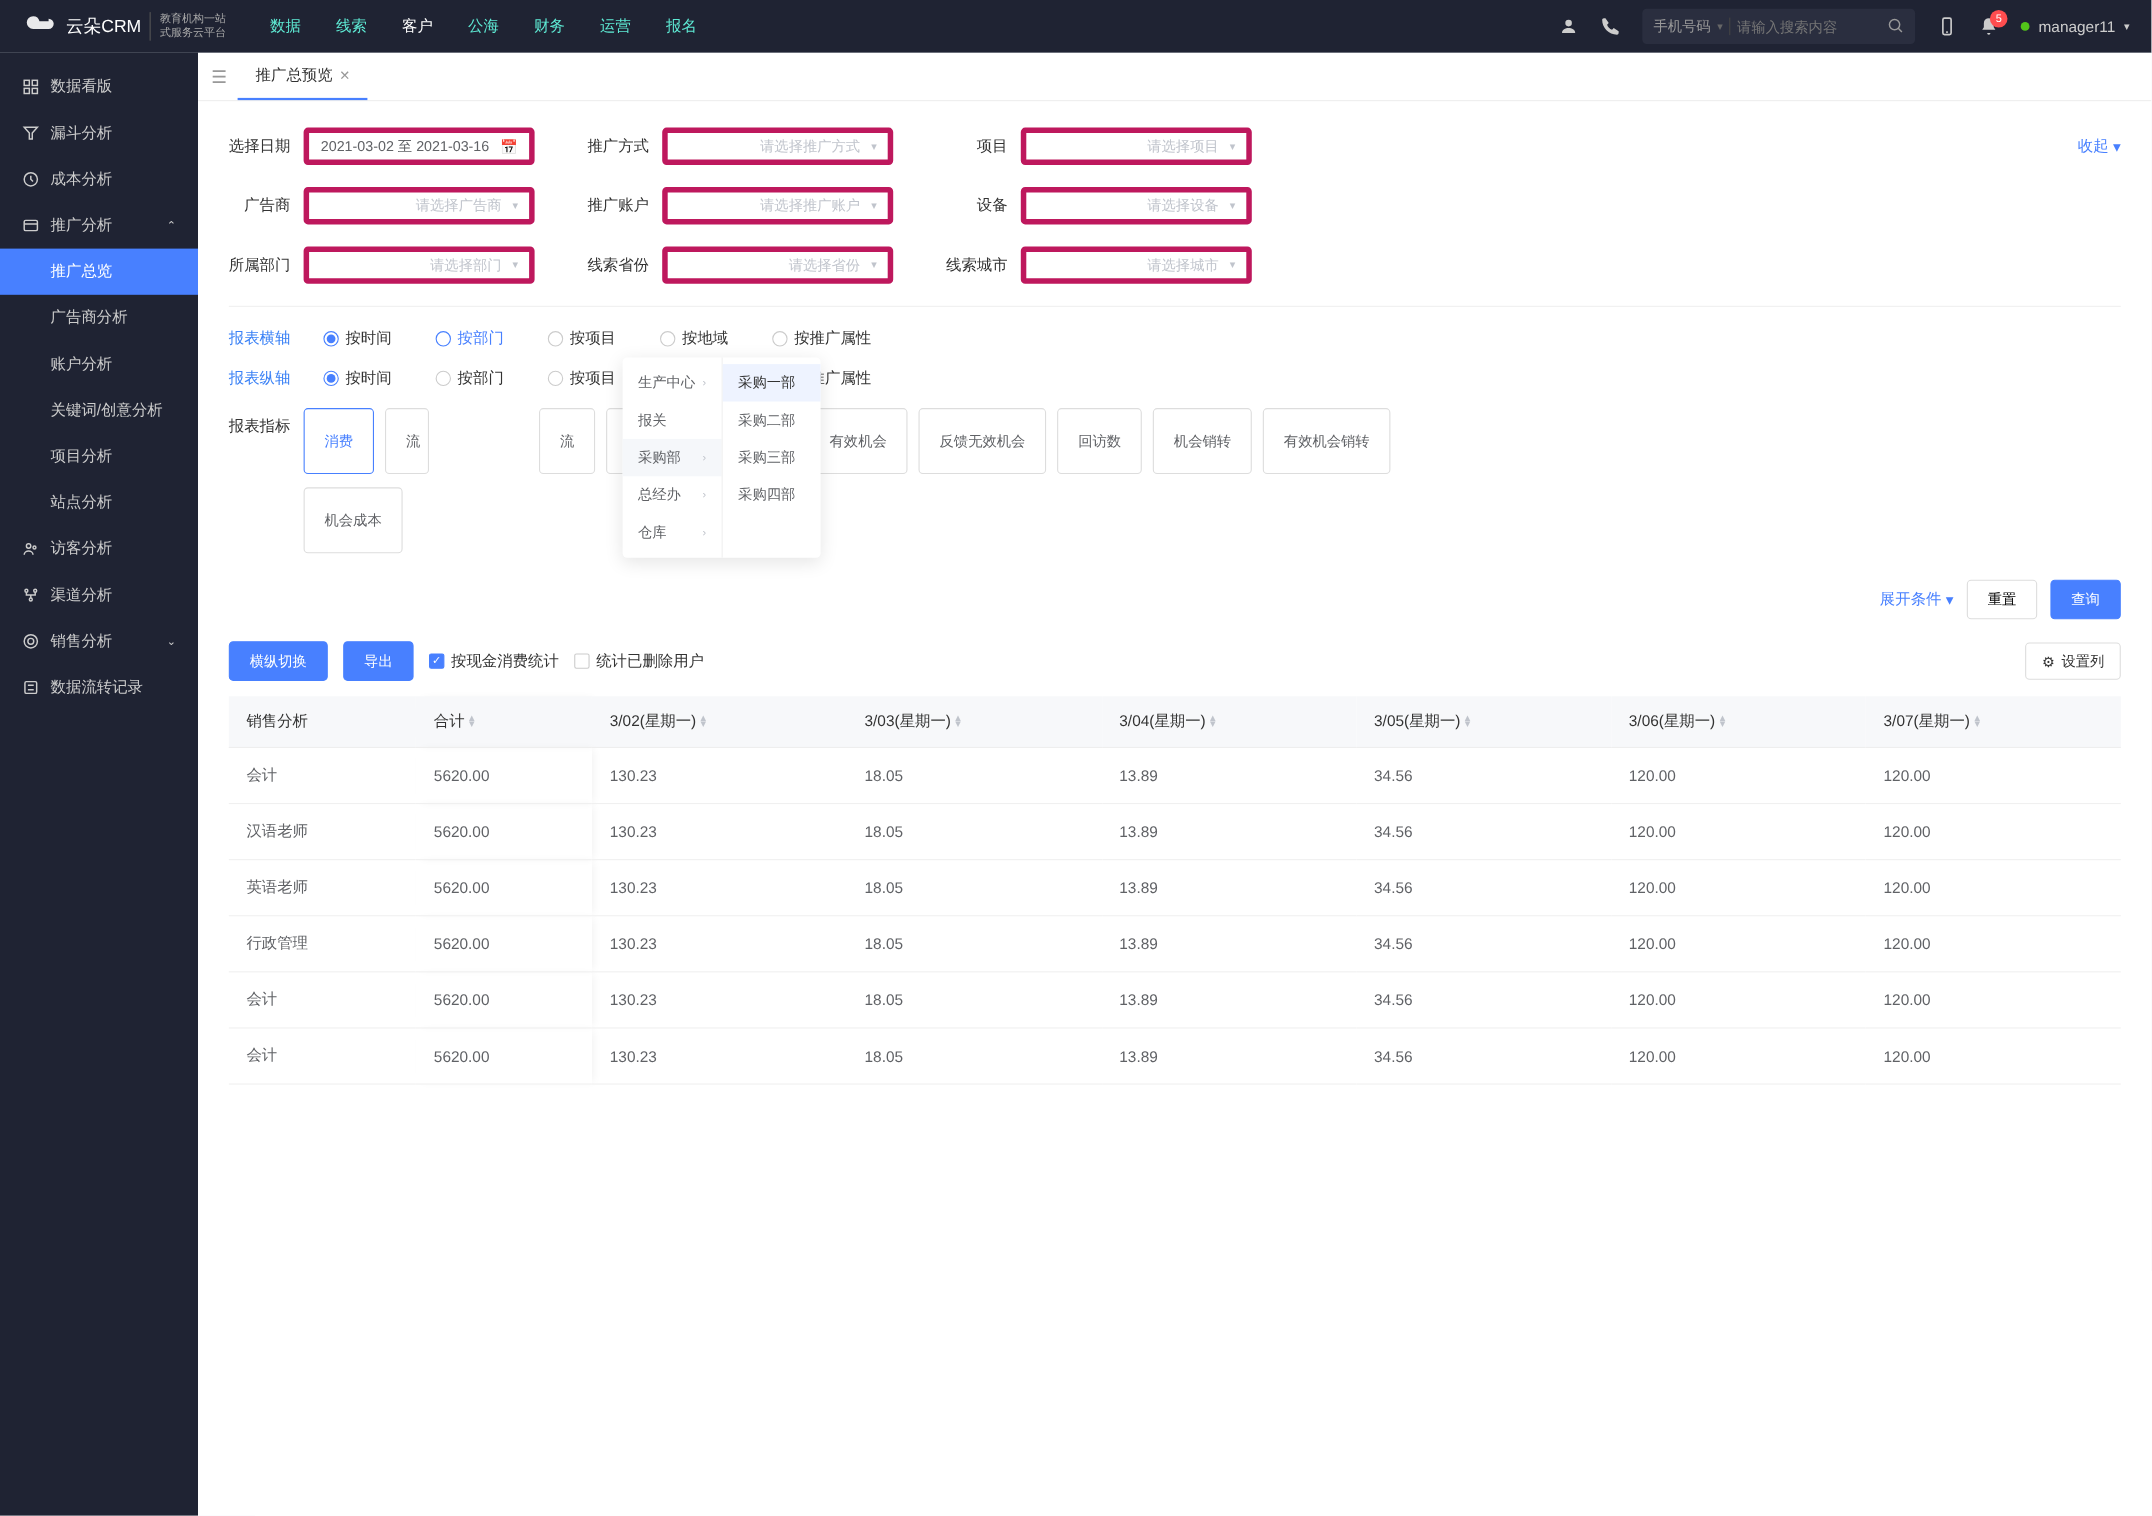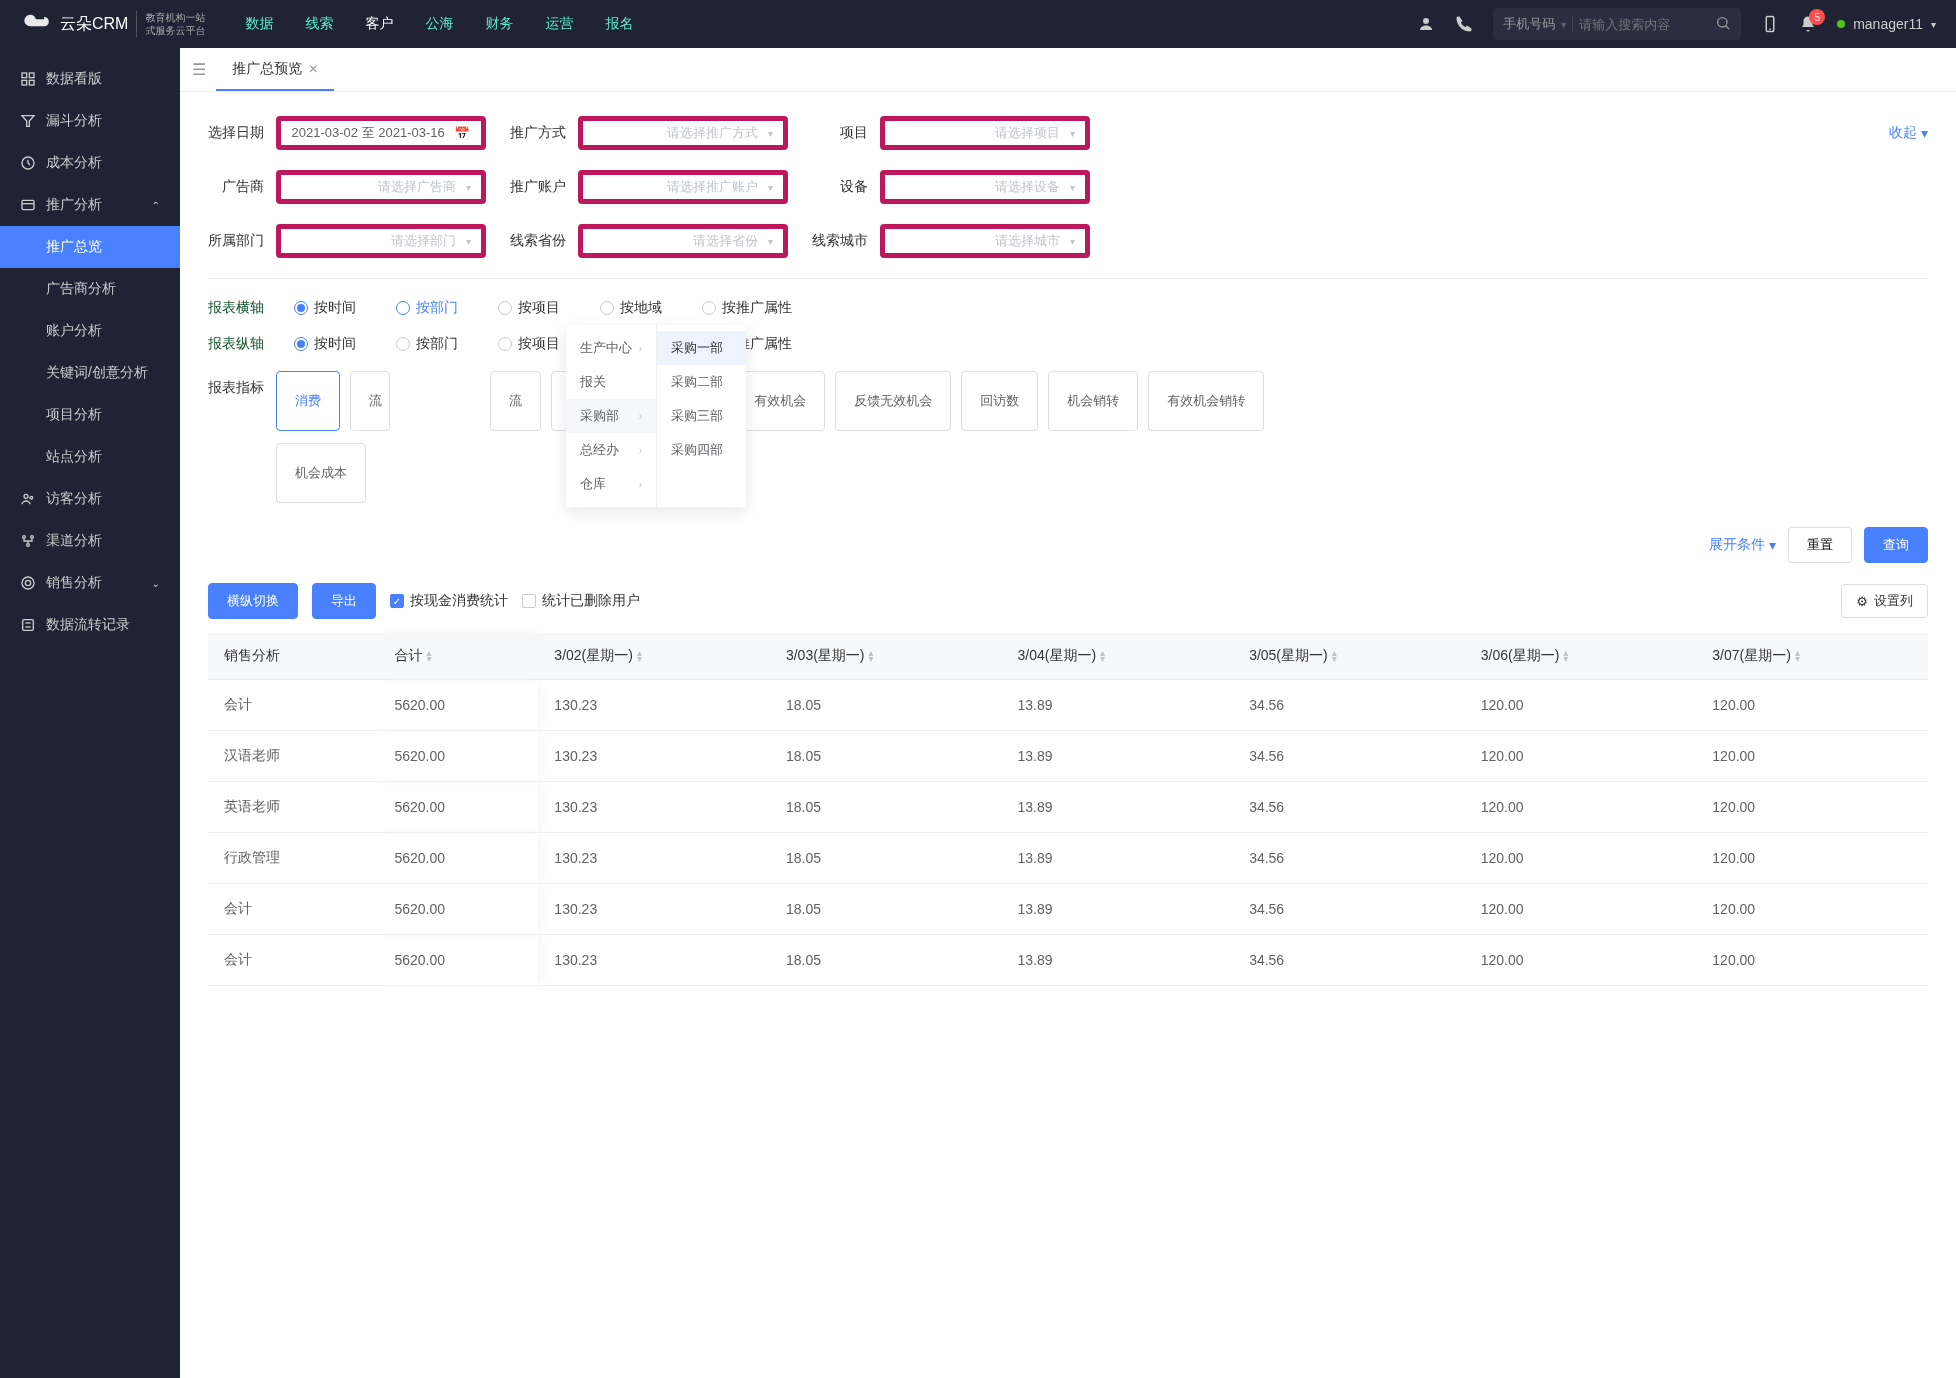--- a/index.html
+++ b/index.html
@@ -36,32 +36,32 @@
 
 .main { flex: 1; background: #fff; overflow-y: auto; }
 .tabbar { display: flex; align-items: center; border-bottom: 1px solid #eee; height: 44px; padding: 0 12px; gap: 10px; }
 .tabbar-toggle { color: #999; cursor: pointer; font-size: 16px; }
 .tab { display: flex; align-items: center; gap: 6px; padding: 0 16px; height: 100%; border-bottom: 2px solid #4880ff; color: #333; }
 .tab-close { color: #999; cursor: pointer; font-size: 12px; }
 
 .content { padding: 24px 28px; }
 
 
-.filter-row { display: flex; align-items: center; gap: 24px; margin-bottom: 20px; }
+.filter-row { display: flex; align-items: center; gap: 48px; margin-bottom: 20px; }
 .filter-item { display: flex; align-items: center; gap: 12px; }
 .filter-label { color: #333; font-size: 14px; min-width: 56px; text-align: right; }
 .filter-input { border: 5px solid #be185d; border-radius: 4px; height: 34px; padding: 0 10px; display: flex; align-items: center; justify-content: flex-end; background: #fff; color: #c0c4cc; font-size: 13px; gap: 10px; }
 .date-input { width: 210px; color: #606266; }
 .select-input { width: 210px; }
 .arrow-down { font-size: 10px; color: #c0c4cc; }
 .collapse-link { color: #4880ff; cursor: pointer; margin-left: auto; display: flex; align-items: center; gap: 4px; }
 
 
 .radio-row { display: flex; align-items: center; gap: 30px; margin-bottom: 18px; position: relative; }
-.radio-label { color: #14532d; font-size: 14px; min-width: 56px; text-align: right; }
+.radio-label { color: #3b82f6; font-size: 14px; min-width: 56px; text-align: right; }
 .radio-opt { display: flex; align-items: center; gap: 6px; cursor: pointer; }
 .radio-circle { width: 14px; height: 14px; border: 1px solid #ccc; border-radius: 50%; display: flex; align-items: center; justify-content: center; }
 .radio-circle.checked { border-color: #4880ff; }
 .radio-circle.checked::after { content: ''; width: 8px; height: 8px; background: #4880ff; border-radius: 50%; }
 .radio-circle.focus { border-color: #4880ff; }
 .radio-text.focus { color: #4880ff; }
 
 
 .cascade { position: absolute; top: 26px; left: 358px; display: flex; background: #fff; box-shadow: 0 4px 16px rgba(0,0,0,0.1); border-radius: 4px; z-index: 100; }
 .cascade-col { min-width: 90px; padding: 6px 0; }

